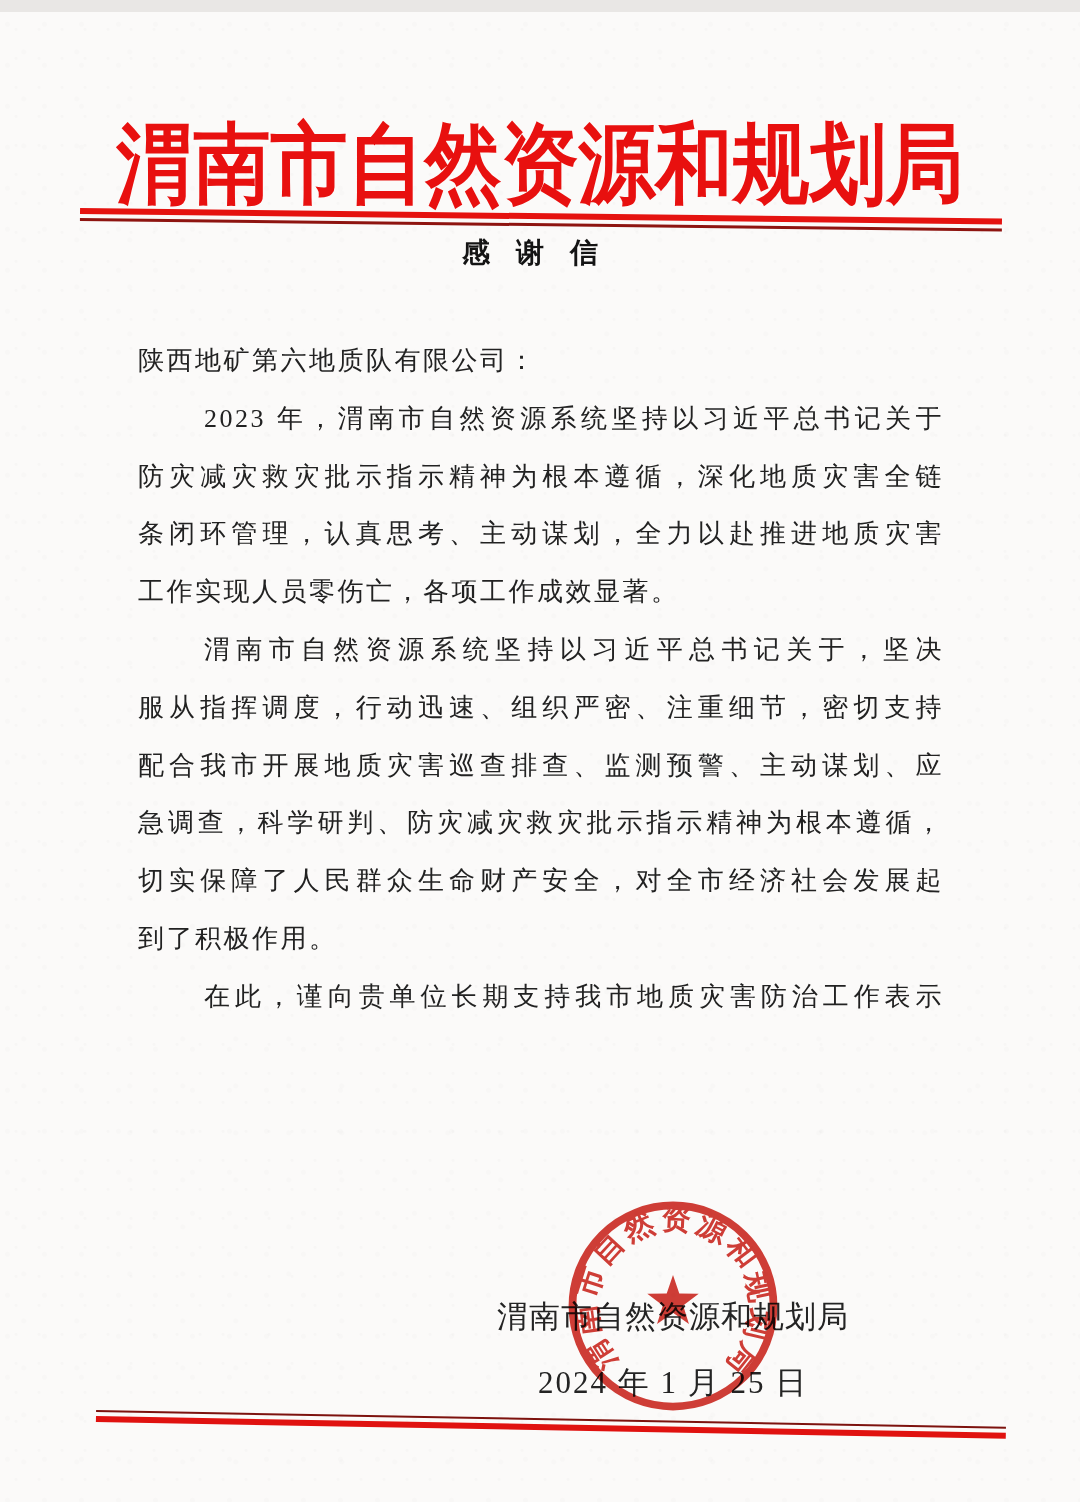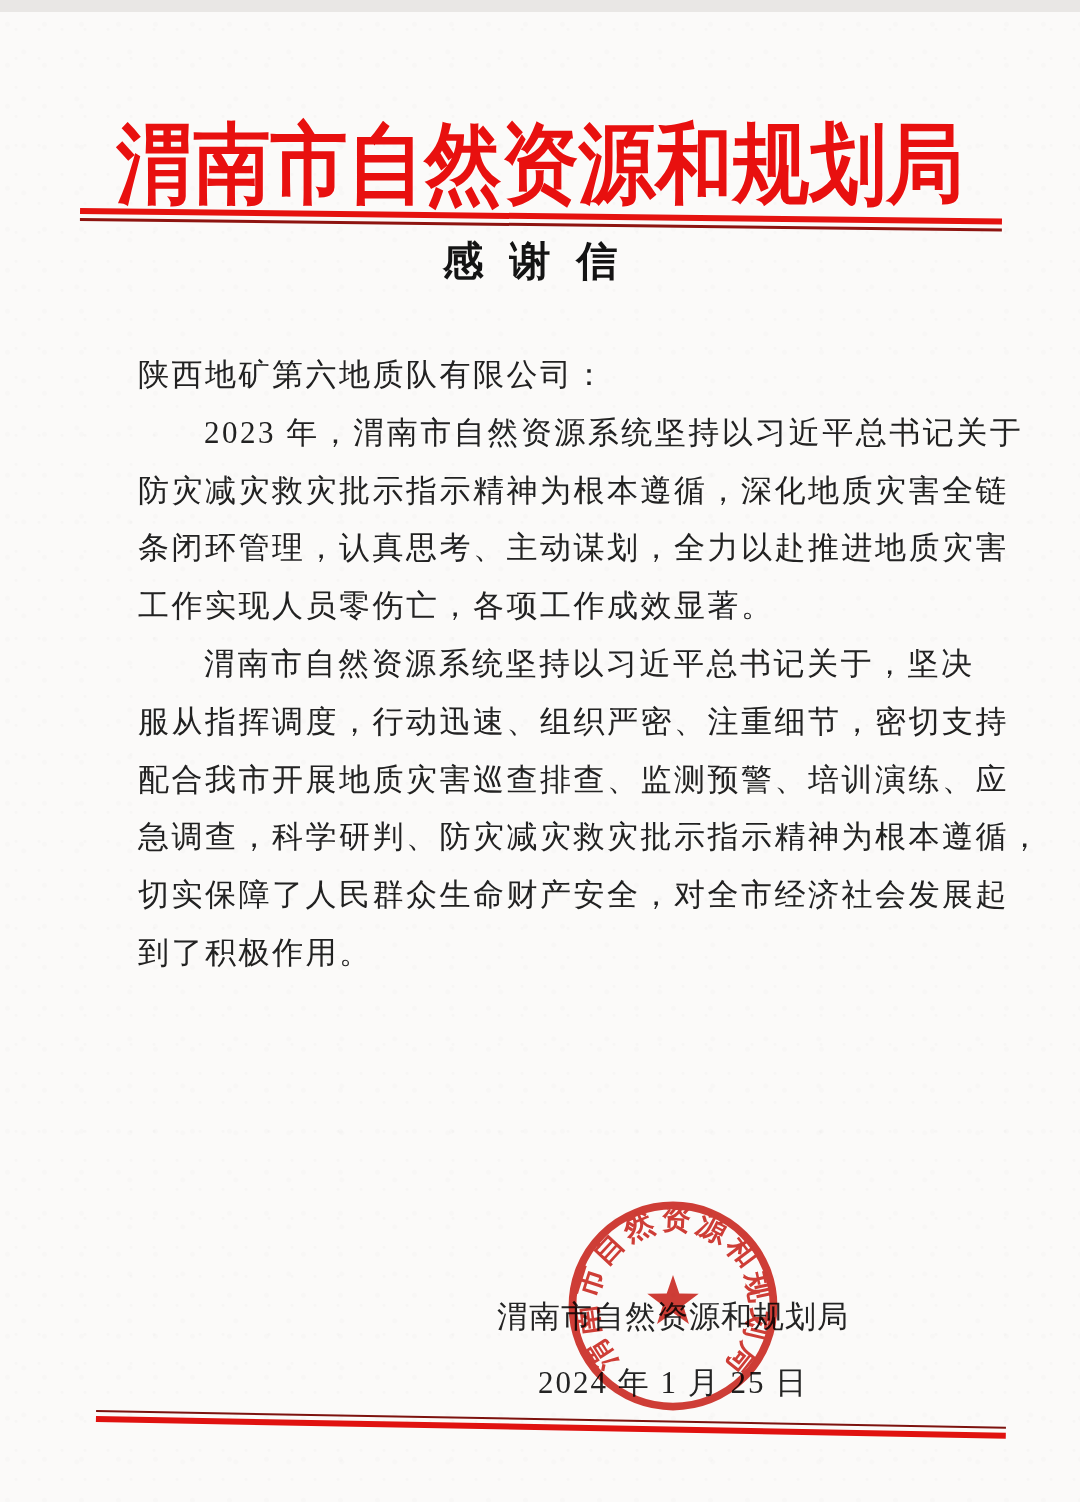--- a/index.html
+++ b/index.html
@@ -29,25 +29,25 @@
   .top-rule .b1{height:6px;background:#e51310;}
   .top-rule .gap{height:4px;}
   .top-rule .b2{height:2.5px;background:#8e1410;}
   .bottom-rule{left:96px;top:1398px;width:910px;transform:rotate(1.05deg);}
   .bottom-rule .b1{height:2px;background:#7d120e;}
   .bottom-rule .gap{height:4px;}
   .bottom-rule .b2{height:6px;background:#e01210;}
   
   .doc-title{
     position:absolute;top:222px;left:0;width:1060px;text-align:center;
-    font-size:41px;font-weight:bold;color:#141414;
+    font-size:28px;font-weight:bold;color:#141414;
     letter-spacing:26px;text-indent:26px;white-space:nowrap;
   }
   
-  .body{position:absolute;left:138px;top:334px;width:806px;font-size:31px;color:#222;}
+  .body{position:absolute;left:138px;top:320px;width:806px;font-size:26px;color:#222;}
   .body .line{
     display:block;height:57.8px;line-height:57.8px;white-space:nowrap;
     letter-spacing:2.5px;
     text-align:justify;text-align-last:justify;
   }
   .body .line.end{text-align:left;text-align-last:left;}
   .body .line.indent{padding-left:66px;}
   
   .signature{
     position:absolute;left:373px;top:1284px;width:600px;text-align:center;
@@ -85,24 +85,25 @@
   <div class="doc-title">感谢信</div>
 
   <div class="body">
     <div class="line end">陕西地矿第六地质队有限公司：</div>
     <div class="line indent">2023 年，渭南市自然资源系统坚持以习近平总书记关于</div>
     <div class="line">防灾减灾救灾批示指示精神为根本遵循，深化地质灾害全链</div>
     <div class="line">条闭环管理，认真思考、主动谋划，全力以赴推进地质灾害</div>
     <div class="line end">工作实现人员零伤亡，各项工作成效显著。</div>
     <div class="line indent">渭南市自然资源系统坚持以习近平总书记关于，坚决</div>
     <div class="line">服从指挥调度，行动迅速、组织严密、注重细节，密切支持</div>
-    <div class="line">配合我市开展地质灾害巡查排查、监测预警、培训演练、应</div>
+    <div class="line">配合我市开展地质灾害巡查排查、监测预警、主动谋划、应</div>
     <div class="line">急调查，科学研判、防灾减灾救灾批示指示精神为根本遵循，</div>
     <div class="line">切实保障了人民群众生命财产安全，对全市经济社会发展起</div>
     <div class="line end">到了积极作用。</div>
+    <div class="line indent">在此，谨向贵单位长期支持我市地质灾害防治工作表示</div>
   </div>
 
   <div class="signature">渭南市自然资源和规划局</div>
   <div class="sign-date">2024 年 1 月 25 日</div>
 
   <svg class="seal" viewBox="0 0 240 240" aria-hidden="true">
     <defs>
       <path id="sealArc" d="M 68.6 181.3 A 80 80 0 1 1 172.4 181.3" fill="none"></path>
     </defs>
     <circle class="ring" cx="120" cy="120" r="104"></circle>

